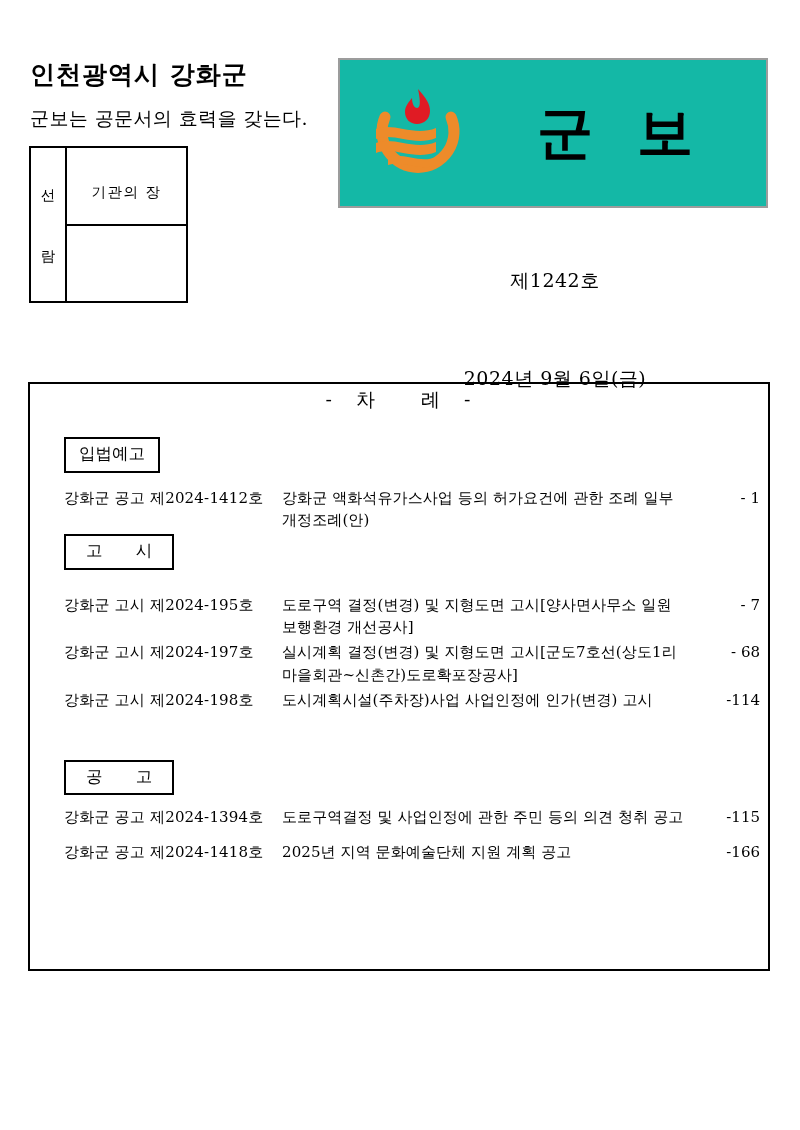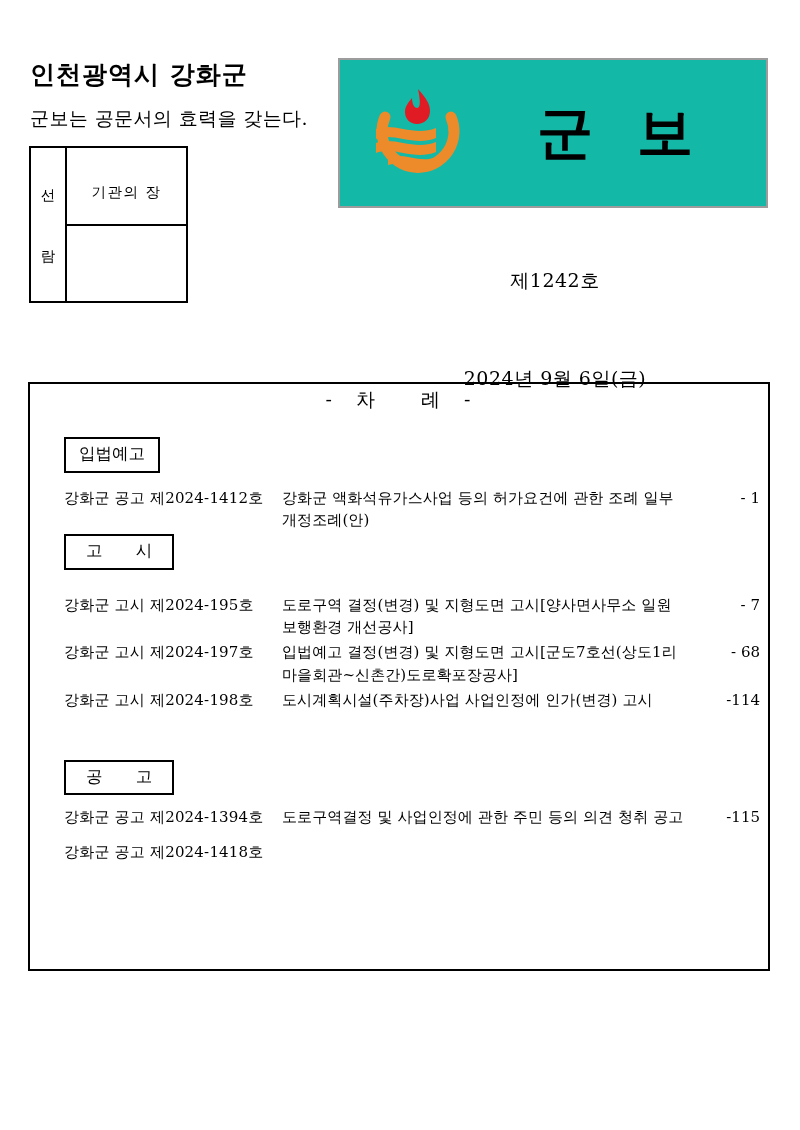--- a/index.html
+++ b/index.html
@@ -273,21 +273,21 @@
               <span class="pg">- 7</span>
             </div>
             <div class="line2">보행환경 개선공사]</div>
           </div>
         </div>
 
         <div class="entry">
           <div class="num">강화군 고시 제2024-197호</div>
           <div class="body">
             <div class="line1">
-              <span class="ttl">입법예고 결정(변경) 및 지형도면 고시[군도7호선(상도1리</span>
+              <span class="ttl">실시계획 결정(변경) 및 지형도면 고시[군도7호선(상도1리</span>
               <span class="pg">- 68</span>
             </div>
             <div class="line2">마을회관~신촌간)도로확포장공사]</div>
           </div>
         </div>
 
         <div class="entry">
           <div class="num">강화군 고시 제2024-198호</div>
           <div class="body">
             <div class="line1">
@@ -309,19 +309,25 @@
           <div class="body">
             <div class="line1">
               <span class="ttl">도로구역결정 및 사업인정에 관한 주민 등의 의견 청취 공고</span>
               <span class="pg">-115</span>
             </div>
           </div>
         </div>
 
         <div class="entry">
           <div class="num">강화군 공고 제2024-1418호</div>
+          <div class="body">
+            <div class="line1">
+              <span class="ttl">2025년 지역 문화예술단체 지원 계획 공고</span>
+              <span class="pg">-166</span>
+            </div>
+          </div>
         </div>
 
       </div>
     </div>
 
   </div>
 </div>
 
 </body></html>

